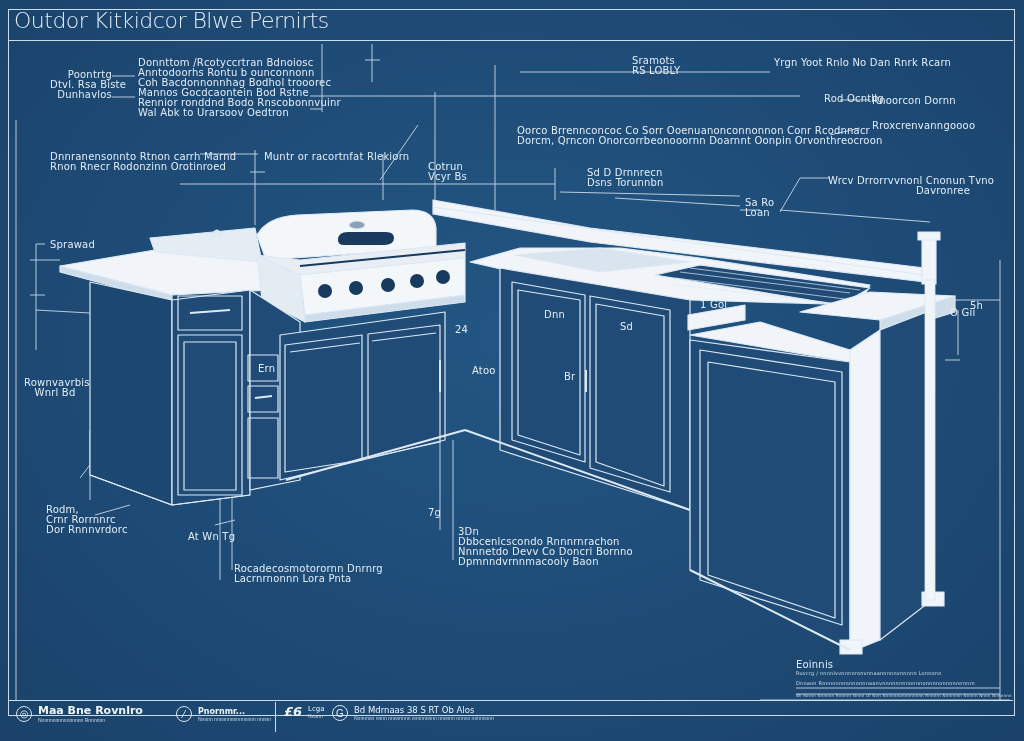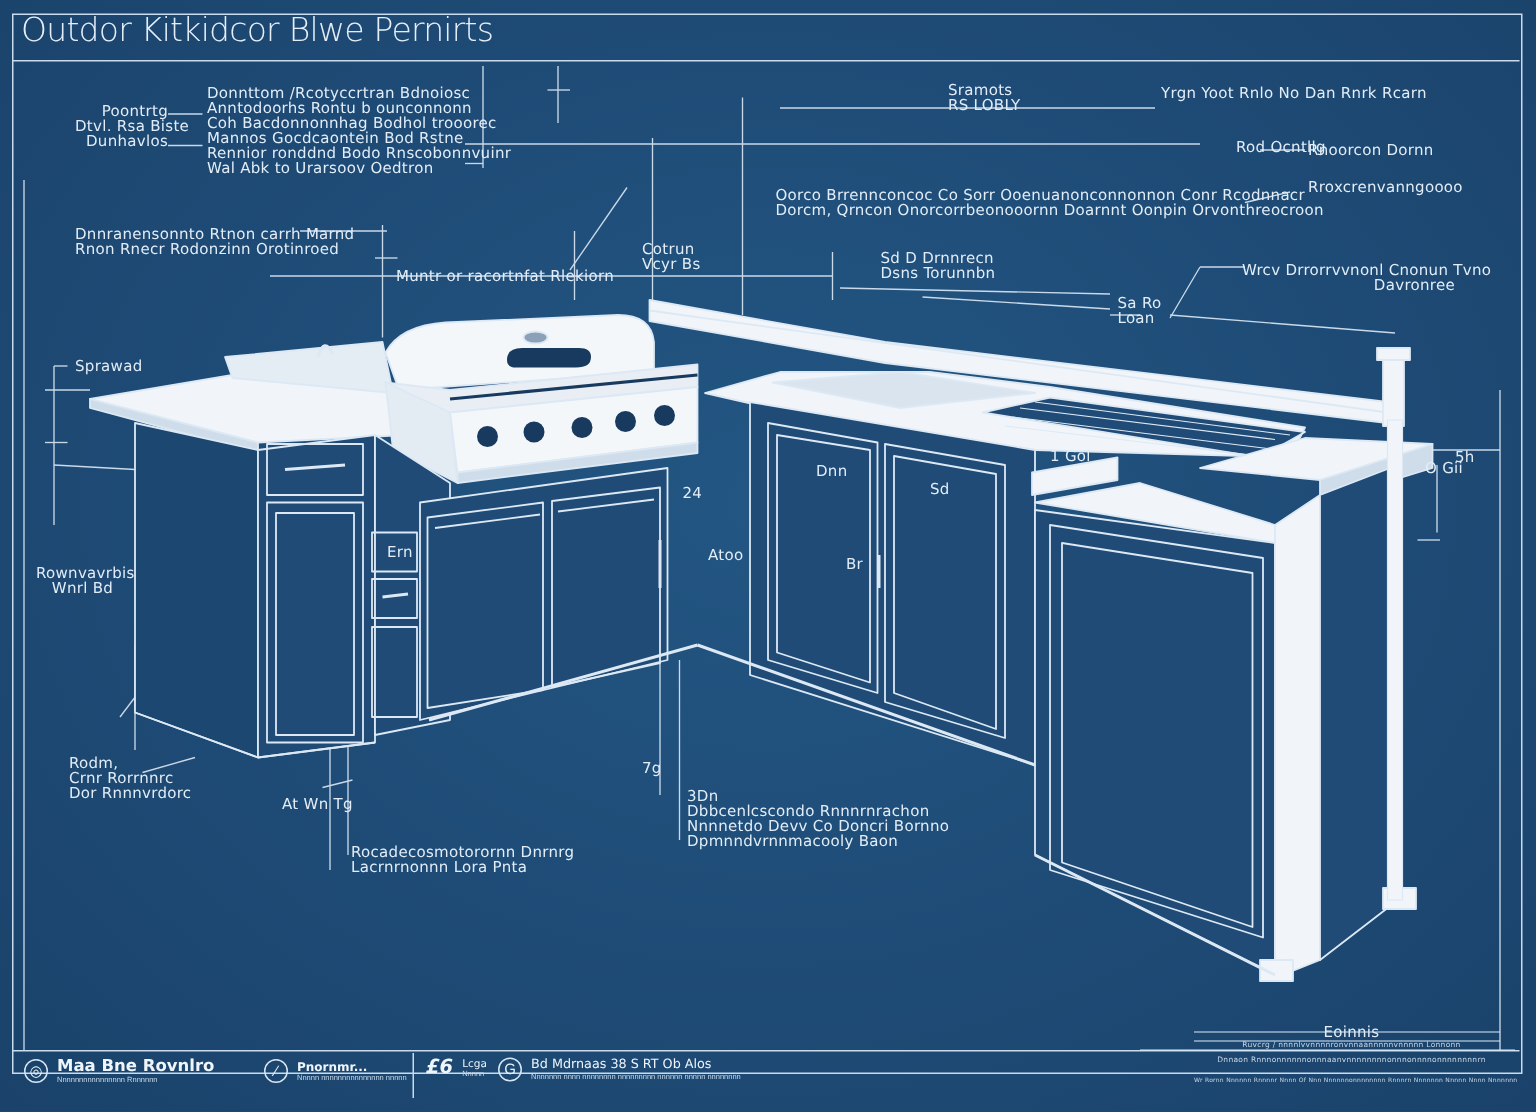--- a/index.html
+++ b/index.html
@@ -203,21 +203,21 @@
   <div>Anntodoorhs Rontu b ounconnonn</div>
   <div>Coh Bacdonnonnhag Bodhol trooorec</div>
   <div>Mannos Gocdcaontein Bod Rstne</div>
   <div>Rennior ronddnd Bodo Rnscobonnvuinr</div>
   <div>Wal Abk to Urarsoov Oedtron</div>
 </div>
 <div class="lbl small" style="left:50px;top:152px;">
   <div>Dnnranensonnto Rtnon carrh Marnd</div>
   <div>Rnon Rnecr Rodonzinn Orotinroed</div>
 </div>
-<div class="lbl small" style="left:264px;top:180px;">Muntr or racortnfat Rlekiorn</div>
+<div class="lbl small" style="left:264px;top:152px;">Muntr or racortnfat Rlekiorn</div>
 <div class="lbl small" style="left:388px;top:162px;padding-left:40px;">
   <div>Cotrun</div>
   <div>Vcyr Bs</div>
 </div>
 <div class="lbl small" style="left:587px;top:168px;">
   <div>Sd D Drnnrecn</div>
   <div>Dsns Torunnbn</div>
 </div>
 <div class="lbl small" style="left:632px;top:56px;">
   <div>Sramots</div>
@@ -265,21 +265,21 @@
 <div class="lbl small" style="left:258px;top:364px;">Ern</div>
 <div class="lbl small" style="left:564px;top:372px;">Br</div>
 <div class="lbl small" style="left:620px;top:322px;">Sd</div>
 <div class="lbl small" style="left:455px;top:325px;">24</div>
 <div class="lbl small" style="left:472px;top:338px;margin-top:28px;">Atoo</div>
 <div class="lbl small" style="left:428px;top:508px;">7g</div>
 <div class="lbl small" style="left:700px;top:300px;">1 Gol</div>
 <div class="lbl small" style="left:970px;top:301px;text-align:right;">5h</div>
 <div class="lbl small" style="left:950px;top:308px;">O Gii</div>
 
-<div style="position:absolute;left:796px;top:684px;width:210px;text-align:center;">
+<div style="position:absolute;left:796px;top:660px;width:210px;">
   <div class="lbl small" style="position:static;">Eoinnis</div>
   <div class="lbl tiny" style="position:static;">Ruvcrg / nnnnlvvnnnnronvnnaannnnnvnnnnn Lonnonn</div>
   <div class="lbl tiny" style="position:static;margin-top:3px;">Dnnaon Rnnnonnnnnnonnnaanvnnnnnnnnonnnonnnnonnnnnnnnrn</div>
   <div class="lbl tiny" style="position:static;margin-top:5px;font-size:4px;">Wr Rornn Nnnnnn Rnnnnr Nnnn Of Nnn Nnnnnnonnnnnnnn Rnnnrn Nnnnnnn Nnnnn Nnnn Nnnnnnn</div>
 </div>
 
 <div class="tb-cell" style="left:16px;top:704px;">
   <span class="ico">◎</span>
   <div>
     <div class="tb-main">Maa Bne Rovnlro</div>

